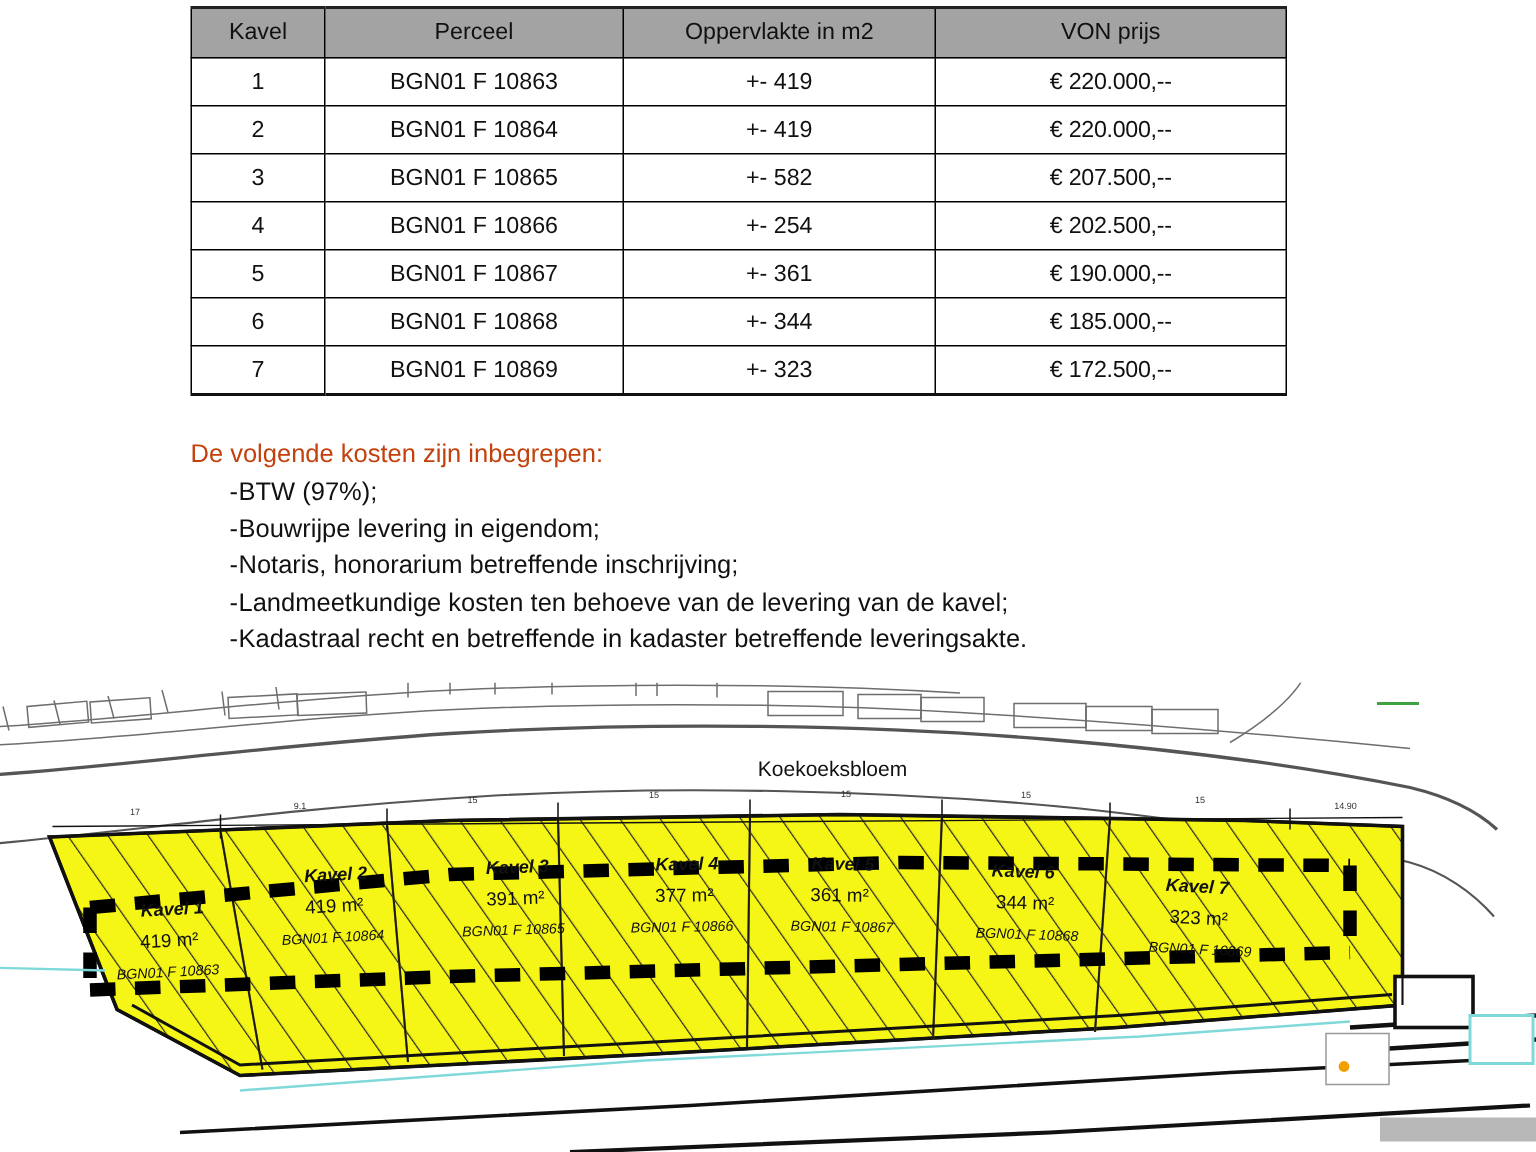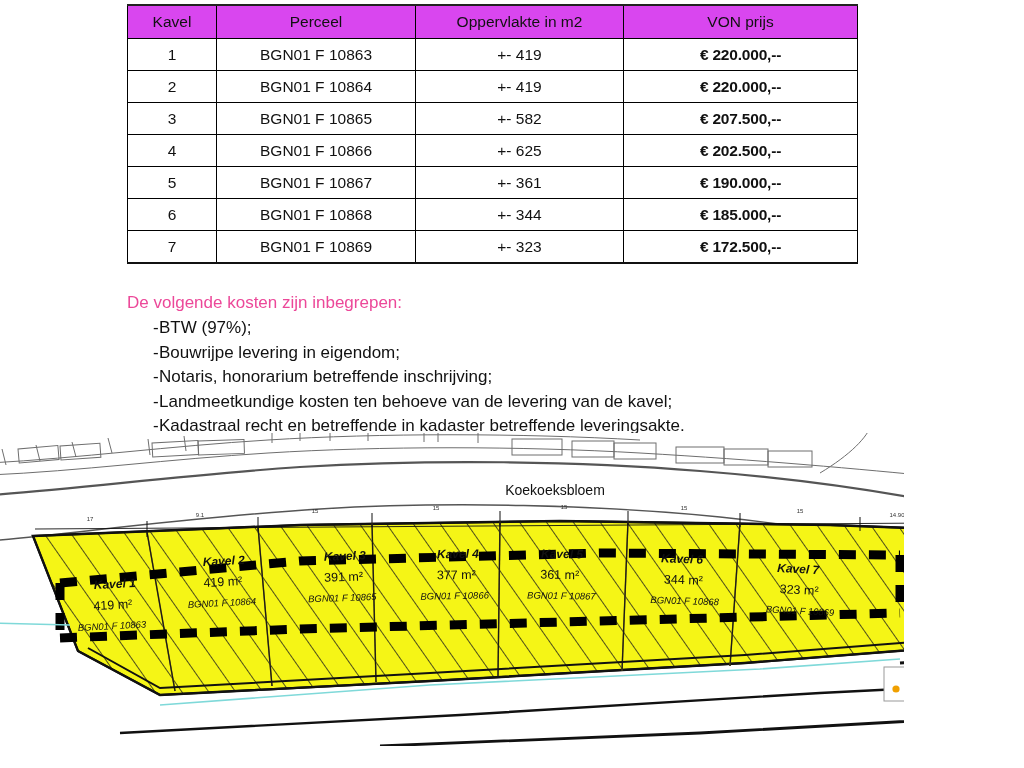--- a/index.html
+++ b/index.html
@@ -34,53 +34,53 @@
     border: 1px solid #000000;
     height: 31px;
     padding: 0 4px;
     text-align: center;
     vertical-align: middle;
     font-size: 15.5px;
     line-height: 1;
     color: #111111;
   }
   table.kavel-table thead th {
-    background: #d946ef;
+    background: #a3a3a3;
     font-weight: normal;
     font-size: 15.5px;
     height: 32px;
     border-top: 2px solid #222;
   }
   table.kavel-table tbody tr:last-child td {
     border-bottom: 2px solid #111;
   }
   col.c-kavel   { width: 89px; }
   col.c-perceel { width: 199px; }
   col.c-opp     { width: 208px; }
   col.c-von     { width: 234px; }
   td.von-cell {
-    font-weight: bold;
+    font-weight: normal;
     font-size: 15px;
     letter-spacing: -0.2px;
   }
   td.perceel-cell { font-size: 15.5px; }
   td.kavel-cell   { font-size: 15.5px; }
   td.opp-cell     { font-size: 15.5px; }
 
   
   .costs {
     position: absolute;
     left: 127px;
     top: 291px;
     width: 800px;
   }
   .costs-heading {
     font-size: 17px;
     line-height: 24px;
-    color: #ec4899;
+    color: #c2410c;
     margin: 0 0 1px 0;
     white-space: nowrap;
   }
   ul.costs-list {
     list-style: none;
     margin: 0;
     padding: 0;
   }
   ul.costs-list li {
     display: flex;
@@ -96,22 +96,22 @@
     text-align: left;
     padding-left: 26px;
     box-sizing: border-box;
   }
   ul.costs-list li .txt { flex: 1 1 auto; }
 
   
   .map-area {
     position: absolute;
     left: 0px;
-    top: 433px;
-    width: 904px;
+    top: 455px;
+    width: 1024px;
     height: 313px;
     overflow: hidden;
   }
   .map-area svg { display: block; }
   .map-label {
     font-family: "Liberation Sans", sans-serif;
   }
 </style>
 </head>
 <body>
@@ -147,21 +147,21 @@
       </tr>
       <tr>
         <td class="kavel-cell">3</td>
         <td class="perceel-cell">BGN01 F 10865</td>
         <td class="opp-cell">+- 582</td>
         <td class="von-cell">€ 207.500,--</td>
       </tr>
       <tr>
         <td class="kavel-cell">4</td>
         <td class="perceel-cell">BGN01 F 10866</td>
-        <td class="opp-cell">+- 625</td>
+        <td class="opp-cell">+- 254</td>
         <td class="von-cell">€ 202.500,--</td>
       </tr>
       <tr>
         <td class="kavel-cell">5</td>
         <td class="perceel-cell">BGN01 F 10867</td>
         <td class="opp-cell">+- 361</td>
         <td class="von-cell">€ 190.000,--</td>
       </tr>
       <tr>
         <td class="kavel-cell">6</td>

